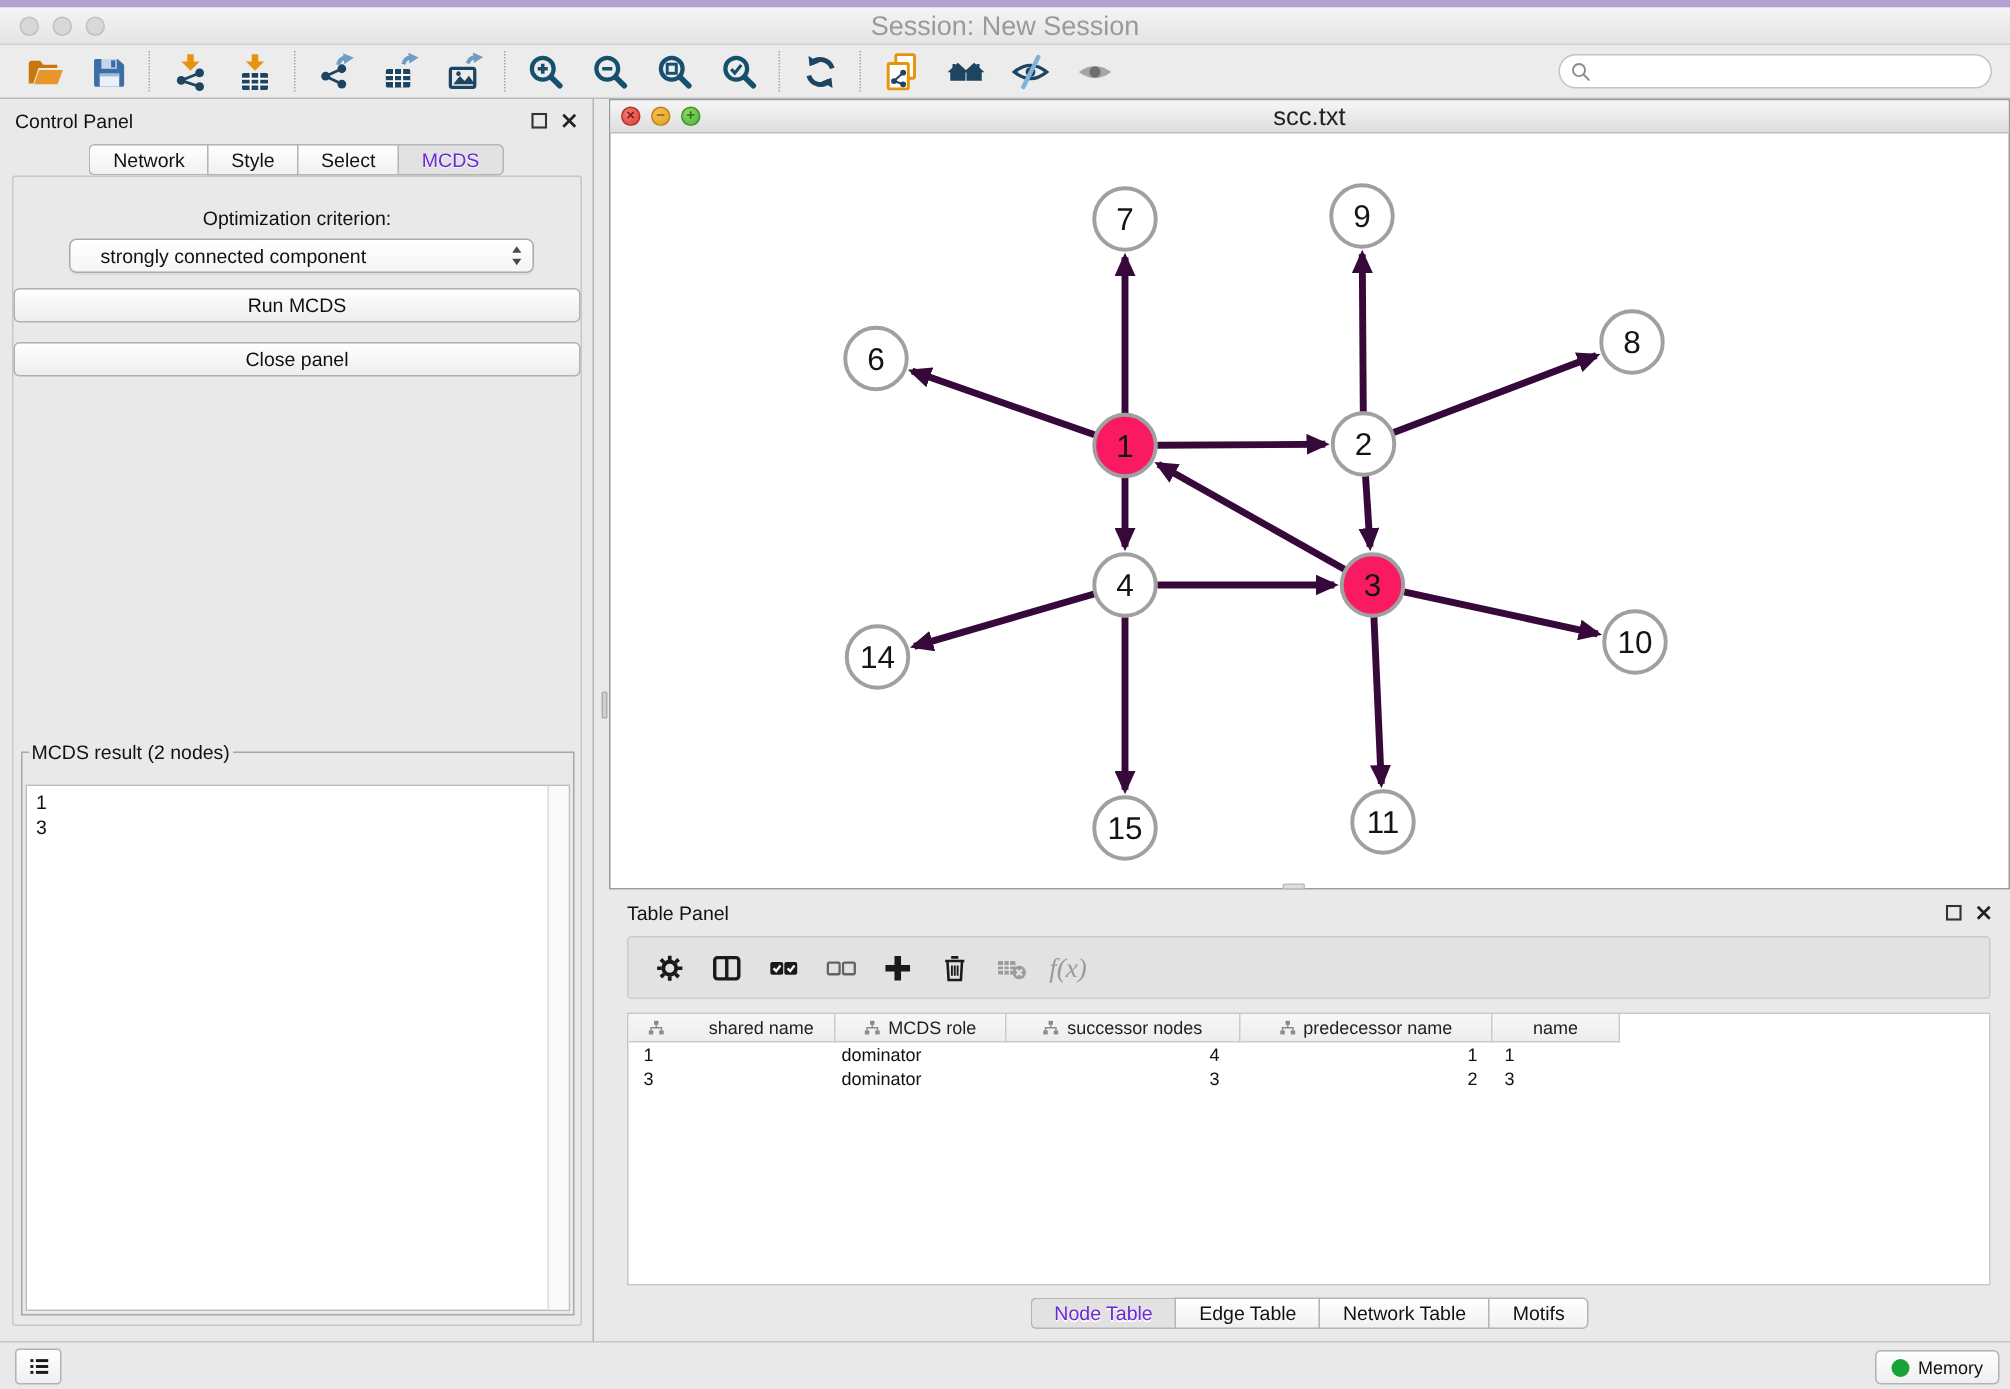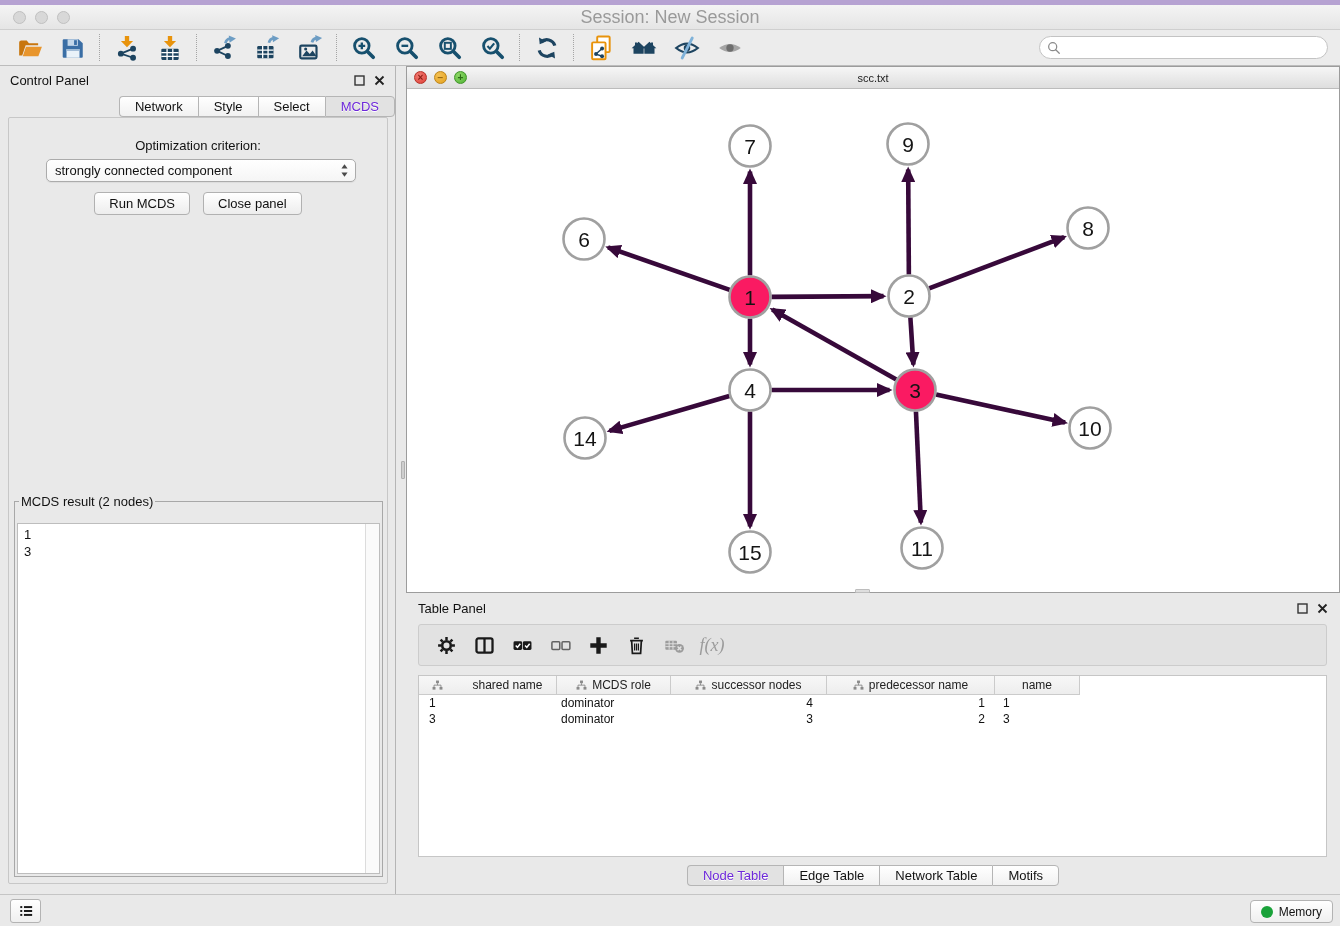--- a/index.html
+++ b/index.html
@@ -27,53 +27,53 @@
     border:1px solid #c3c3c3; border-radius:12px; display:flex; align-items:center; padding:0 7px; }
   .search-wrap svg { width:14px; height:14px; flex:none; }
   .search-wrap input { border:none; outline:none; flex:1; font-size:12px; margin-left:5px; background:transparent; }
 
   
   .control-panel { position:absolute; left:0; top:66px; width:396px; height:828px;
     background:#e9e9e9; border-right:1px solid #b5b5b5; }
   .cp-header { height:28px; display:flex; align-items:center; padding:0 10px; font-size:13px; color:#111; }
   .panel-btns { margin-left:auto; display:flex; gap:9px; align-items:center; }
   .panel-btns svg { width:11px; height:11px; }
-  .cp-tabs { position:absolute; left:0; right:0; top:30px; display:flex; justify-content:flex-end; z-index:2; }
+  .cp-tabs { position:absolute; left:0; right:0; top:30px; display:flex; justify-content:center; z-index:2; }
   .tab { height:21px; line-height:19px; padding:0 15px; background:linear-gradient(#fff,#f1f1f1);
     border:1px solid #b5b5b5; border-right:none; font-size:13px; color:#111; }
   .tab:first-child { border-radius:4px 0 0 4px; }
   .tab:last-child { border-right:1px solid #b5b5b5; border-radius:0 4px 4px 0; }
   .tab.selected { background:#e2e2e2; color:#6d28d9; text-shadow:0 1px 0 #fff; }
   .cp-pane { position:absolute; left:8px; right:7px; top:51px; bottom:10px;
     border:1px solid #c7c7c7; border-radius:2px; }
   .opt-label { margin-top:20px; text-align:center; font-size:13px; color:#111; }
   .criterion { position:absolute; left:37px; width:310px; top:41px; height:23px;
     background:linear-gradient(#fff,#f5f5f5); border:1px solid #ababab; border-radius:5px;
-    display:flex; align-items:center; padding:0 6px 0 8px; font-size:13px; color:#111;
+    display:flex; align-items:center; padding:0 6px 0 20px; font-size:13px; color:#111;
     box-shadow:0 1px 1px rgba(0,0,0,.06); }
   .criterion .stepper { margin-left:auto; }
-  .cp-btn-row { position:absolute; left:0; right:0; top:74px; display:flex; justify-content:center; gap:13px; }
+  .cp-btn-row { position:absolute; left:0; right:0; top:74px; display:flex; justify-content:center; gap:13px;flex-direction:column; }
   .btn { height:23px; border:1px solid #b1b1b1; border-radius:4px; background:linear-gradient(#fff,#ededed);
     font-size:13px; color:#111; padding:0 14px; font-family:"Liberation Sans",sans-serif; }
   .result-fieldset { position:absolute; left:5px; right:4px; top:376px; bottom:6px;
     border:1px solid #a8a8a8; margin:0; padding:2px; background:#e9e9e9; }
   .result-fieldset legend { font-size:13px; color:#111; padding:0 2px; margin-left:2px; }
   .result-area { position:absolute; left:2px; right:2px; top:14px; bottom:2px; background:#fff;
     border:1px solid #bdbdbd; }
   .result-text { position:absolute; left:0; top:0; right:15px; bottom:0; font-size:13px; color:#111;
     padding:2px 6px; white-space:pre; line-height:17px; }
   .result-scroll { position:absolute; right:0; top:0; bottom:0; width:14px; background:#fafafa;
     border-left:1px solid #dcdcdc; }
 
   
   .net-frame { position:absolute; left:406px; top:66px; width:934px; height:527px;
     background:#fff; border:1px solid #9c9c9c; }
   .net-titlebar { height:22px; background:linear-gradient(#f6f6f6,#dedede);
     border-bottom:1px solid #bcbcbc; position:relative; }
-  .net-title { text-align:center; line-height:22px; font-size:11px; color:#222; }
+  .net-title { text-align:center; line-height:22px; font-size:17px; color:#222; }
   .net-lights { position:absolute; left:7px; top:4px; display:flex; gap:7px; }
   .nl { width:13px; height:13px; border-radius:50%; display:flex; align-items:center; justify-content:center;
     font-size:10px; font-weight:bold; line-height:12px; }
   .nl-close { background:radial-gradient(circle at 35% 30%, #f07a72, #df4037); border:1px solid #b53128; color:#8c1d15; }
   .nl-min  { background:radial-gradient(circle at 35% 30%, #f4c053, #e3a21f); border:1px solid #bd8418; color:#93660f; }
   .nl-max  { background:radial-gradient(circle at 35% 30%, #8fd767, #4fb335); border:1px solid #3f9428; color:#2a6e16; }
   .net-canvas { position:absolute; left:0; top:22px; right:0; bottom:0; }
 
   .grip-v { position:absolute; left:401px; top:461px; width:4px; height:18px;
     background:#cfcfcf; border:1px solid #b0b0b0; border-radius:1px; }

